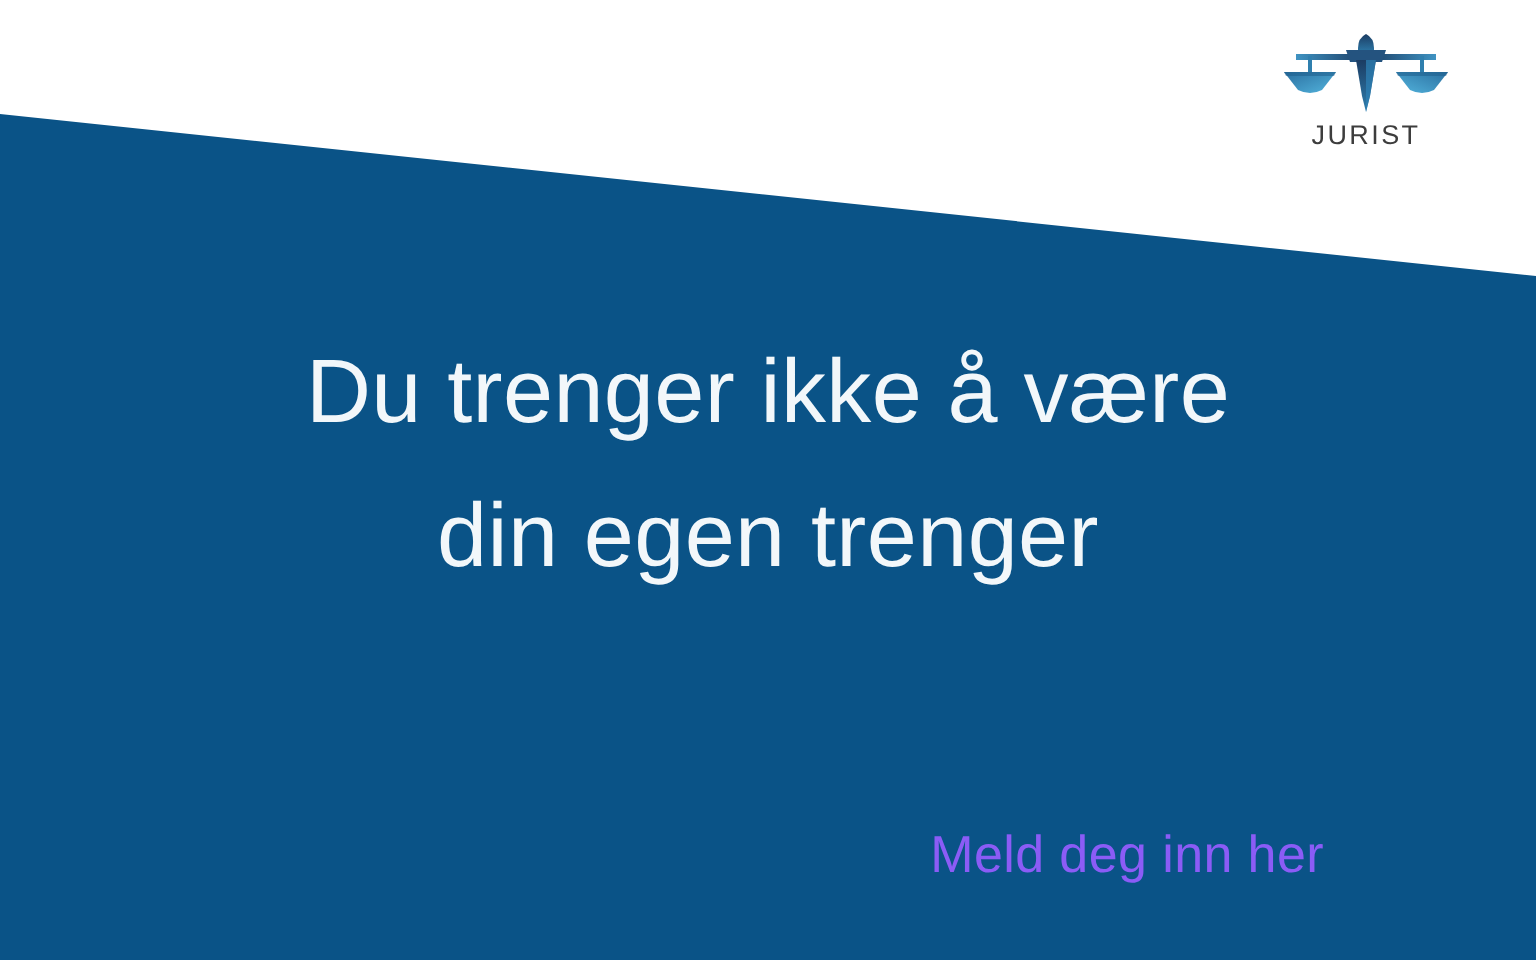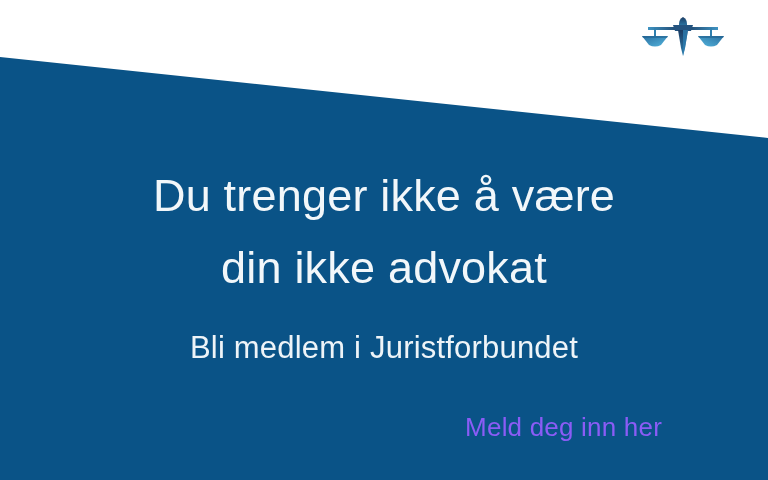--- a/index.html
+++ b/index.html
@@ -152,29 +152,29 @@
 
       <path d="M58 22 L84 22 L77 31 Q71 34 65 31 Z" fill="url(#gPanR)"></path>
       <path d="M58 22 L84 22 L83 24 L59 24 Z" fill="#1f5e8c" opacity="0.55"></path>
 
       <path d="M43 3 Q39 5 39 10 L39 13 L47 13 L47 10 Q47 5 43 3 Z" fill="url(#gDark)"></path>
       <path d="M33 11 L53 11 L51 17 L35 17 Z" fill="#24537f"></path>
       <path d="M38 16 L48 16 L45 34 L43 42 L41 34 Z" fill="url(#gDark)"></path>
       <path d="M43 16 L48 16 L45 34 L43 42 Z" fill="#2e80b4" opacity="0.75"></path>
     </svg>
     <div class="logo-text">
+      <span class="l1">JURIST</span>
     </div>
   </div>
 
   <div class="content">
 
     <div class="headline">
       <span class="hl-line">Du trenger ikke å være</span>
-      <span class="hl-line">din ikke advokat</span>
+      <span class="hl-line">din egen trenger</span>
     </div>
 
-    <div class="subheading">Bli medlem i Juristforbundet</div>
 
     <div class="cta">Meld deg inn her</div>
 
   </div>
 
 </div>
 
 </body></html>

